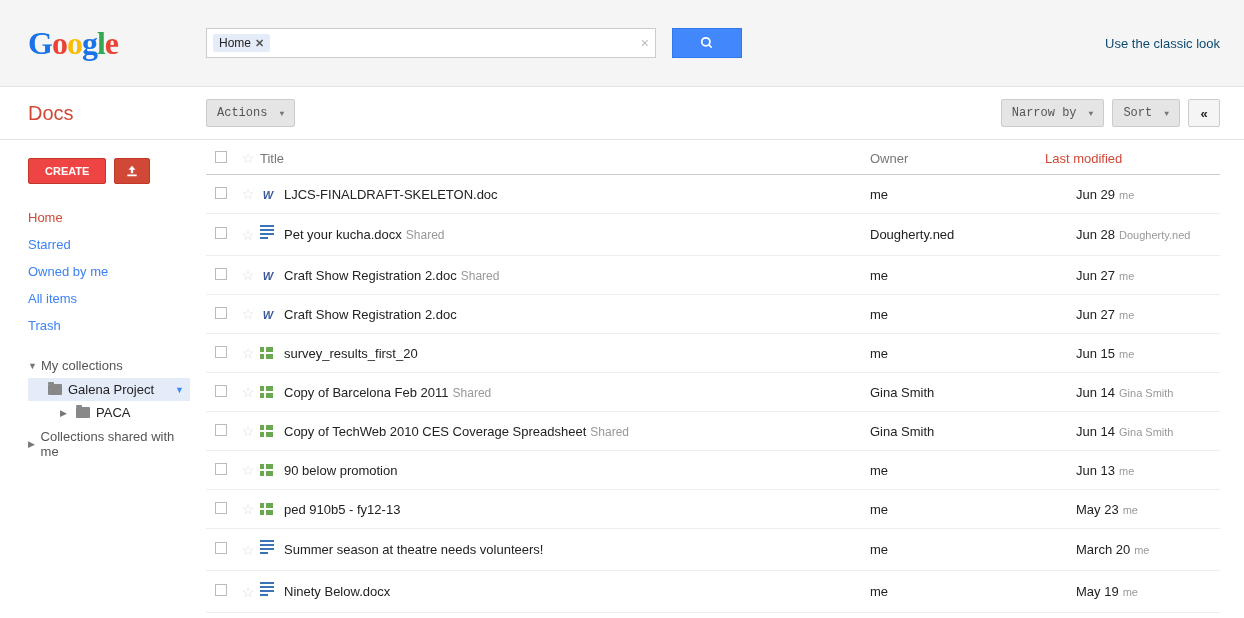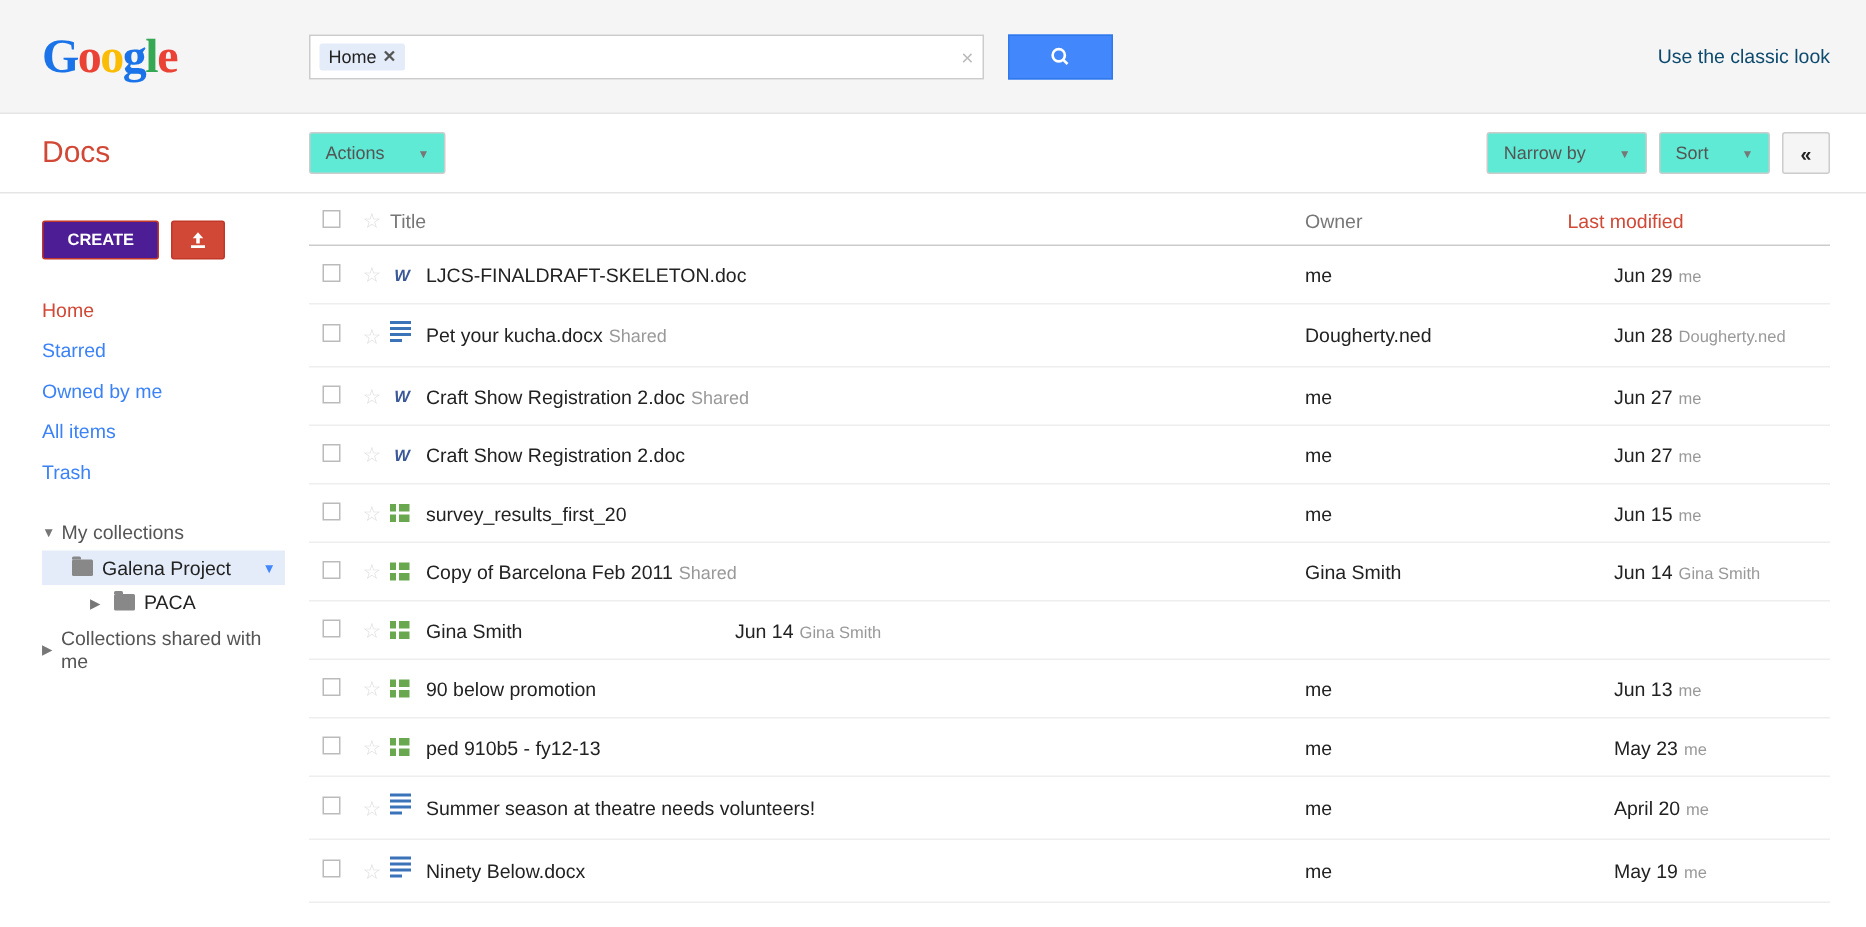--- a/index.html
+++ b/index.html
@@ -1,43 +1,43 @@
 <!DOCTYPE html>
 <html><head>
 <meta charset="utf-8">
 <style>
   * { box-sizing: border-box; margin: 0; padding: 0; }
   body { font-family: Arial, sans-serif; font-size: 13px; color: #222; background: #fff; width: 1244px; }
   
   
-  .header { background: #f5f5f5; border-bottom: 1px solid #e5e5e5; height: 76px; display: flex; align-items: center; padding: 0 24px 0 28px; }
+  .header { background: #f5f5f5; border-bottom: 1px solid #e5e5e5; height: 87px; display: flex; align-items: center; padding: 0 24px 0 28px; }
   .logo { width: 140px; }
   .logo-text { font-family: "Times New Roman", serif; font-size: 32px; font-weight: bold; letter-spacing: -1px; }
   .g1 { color: #1a73e8; } .o1 { color: #ea4335; } .o2 { color: #fbbc05; } .g2 { color: #1a73e8; } .l { color: #34a853; } .e { color: #ea4335; }
   .search-wrap { display: flex; align-items: center; margin-left: 38px; }
   .search-box { width: 450px; height: 30px; border: 1px solid #ccc; background: #fff; display: flex; align-items: center; padding: 0 6px; }
   .chip { background: #e5ecf9; padding: 2px 6px; font-size: 12px; display: inline-flex; align-items: center; gap: 4px; border-radius: 2px; }
   .chip-x { font-weight: bold; cursor: pointer; font-size: 11px; color: #555; }
   .search-clear { margin-left: auto; color: #bbb; cursor: pointer; font-size: 14px; }
   .search-btn { width: 70px; height: 30px; background: #4387fd; border: 1px solid #3079ed; margin-left: 16px; display: flex; align-items: center; justify-content: center; color: #fff; cursor: pointer; }
   .classic-link { margin-left: auto; color: #0c4a6e; font-size: 13px; cursor: pointer; }
   
   
   .toolbar-row { display: flex; align-items: center; padding: 12px 24px 12px 28px; border-bottom: 1px solid #e5e5e5; }
   .docs-title { color: #d14836; font-size: 20px; width: 150px; }
-  .btn { background: #5eead4; border: 1px solid #ccc; padding: 6px 10px; font-size: 12px; color: #555; display: inline-flex; align-items: center; gap: 22px; cursor: pointer; border-radius: 2px; }
+  .btn { background: #e5e5e5; border: 1px solid #ccc; padding: 6px 10px; font-size: 12px; color: #555; display: inline-flex; align-items: center; gap: 12px; cursor: pointer; border-radius: 2px; font-family: Liberation Mono, monospace; }
   .caret { font-size: 8px; color: #777; }
   .toolbar-right { margin-left: auto; display: flex; gap: 8px; }
   .chevrons-btn { background: #f5f5f5; border: 1px solid #ccc; width: 32px; height: 28px; display: flex; align-items: center; justify-content: center; cursor: pointer; border-radius: 2px; font-weight: bold; }
   
   
   .body-wrap { display: flex; }
   .sidebar { width: 190px; padding: 18px 0 0 28px; }
   .create-row { display: flex; gap: 8px; margin-bottom: 20px; }
-  .create-btn { background: #4c1d95; color: #fff; border: 1px solid #c13828; padding: 6px 16px; font-size: 11px; font-weight: bold; cursor: pointer; border-radius: 2px; }
+  .create-btn { background: #ef4444; color: #fff; border: 1px solid #c13828; padding: 6px 16px; font-size: 11px; font-weight: bold; cursor: pointer; border-radius: 2px; }
   .upload-btn { background: #d14836; color: #fff; border: 1px solid #c13828; width: 36px; display: flex; align-items: center; justify-content: center; cursor: pointer; border-radius: 2px; }
   .nav-item { padding: 6px 0; font-size: 13px; color: #3b82f6; cursor: pointer; }
   .nav-item.active { color: #d14836; }
   .nav-sep { height: 14px; }
   .tree-item { padding: 5px 0; font-size: 13px; color: #555; display: flex; align-items: center; gap: 3px; cursor: pointer; }
   .tree-caret { font-size: 9px; color: #777; width: 10px; }
   .tree-child { padding-left: 16px; }
   .coll-item { display: flex; align-items: center; padding: 4px 6px 4px 20px; gap: 6px; cursor: pointer; }
   .coll-item.selected { background: #e5ecf9; }
   .folder-icon { width: 14px; height: 11px; background: #888; border-radius: 1px; position: relative; }
@@ -234,20 +234,21 @@
           <div class="col-check"><span class="checkbox"></span></div>
           <div class="col-star"><span class="star">☆</span></div>
           <div class="col-icon">
             <span class="sgrid">
               <span></span>
               <span></span>
               <span></span>
               <span></span>
             </span>
           </div>
+          <div class="col-title title-cell"><span>Copy of TechWeb 2010 CES Coverage Spreadsheet</span><span class="shared-tag">Shared</span></div>
           <div class="col-owner owner-cell">Gina Smith</div>
           <div class="col-modified"><span class="mod-date">Jun 14</span><span class="mod-by">Gina Smith</span></div>
         </div>
         <div class="row">
           <div class="col-check"><span class="checkbox"></span></div>
           <div class="col-star"><span class="star">☆</span></div>
           <div class="col-icon">
             <span class="sgrid">
               <span></span>
               <span></span>
@@ -273,21 +274,21 @@
           <div class="col-title title-cell"><span>ped 910b5 - fy12-13</span></div>
           <div class="col-owner owner-cell">me</div>
           <div class="col-modified"><span class="mod-date">May 23</span><span class="mod-by">me</span></div>
         </div>
         <div class="row">
           <div class="col-check"><span class="checkbox"></span></div>
           <div class="col-star"><span class="star">☆</span></div>
           <div class="col-icon"><span class="glines"><span></span><span></span><span></span><span style="width:60%"></span></span></div>
           <div class="col-title title-cell"><span>Summer season at theatre needs volunteers!</span></div>
           <div class="col-owner owner-cell">me</div>
-          <div class="col-modified"><span class="mod-date">April 20</span><span class="mod-by">me</span></div>
+          <div class="col-modified"><span class="mod-date">March 20</span><span class="mod-by">me</span></div>
         </div>
         <div class="row">
           <div class="col-check"><span class="checkbox"></span></div>
           <div class="col-star"><span class="star">☆</span></div>
           <div class="col-icon"><span class="glines"><span></span><span></span><span></span><span style="width:60%"></span></span></div>
           <div class="col-title title-cell"><span>Ninety Below.docx</span></div>
           <div class="col-owner owner-cell">me</div>
           <div class="col-modified"><span class="mod-date">May 19</span><span class="mod-by">me</span></div>
         </div>
       </div>

